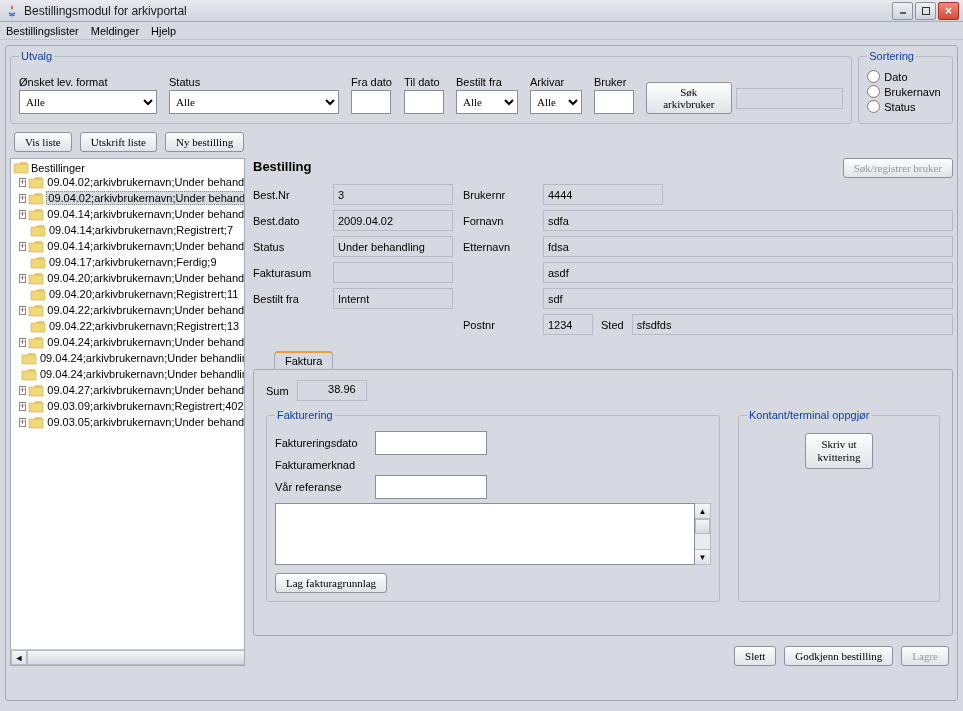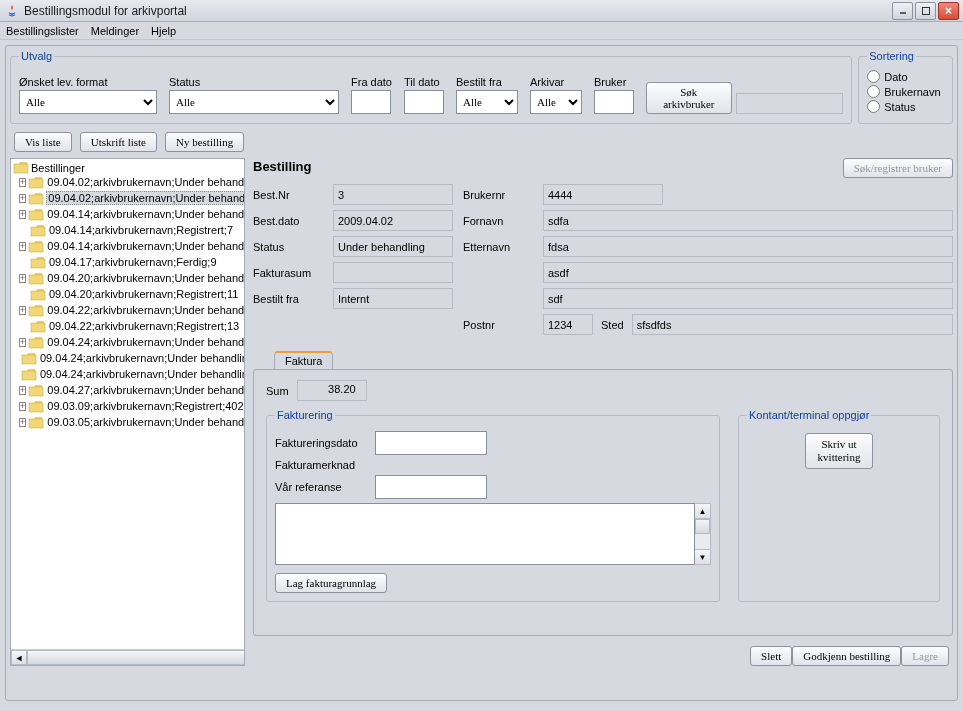--- a/index.html
+++ b/index.html
@@ -76,21 +76,21 @@
 .frow input[type="text"] { width: 112px; }
 textarea { border: 1px solid #888e9a; background: #fff; font: 11px Tahoma; width: 420px; height: 62px; resize: none; }
 .ta-wrap { display: flex; }
 .ta-scroll { width: 16px; border: 1px solid #b5bac4; border-left: none; background: #e9ebef; display: flex; flex-direction: column; }
 .ta-scroll .arrow { height: 15px; border-bottom: 1px solid #b5bac4; background: linear-gradient(#f5f6f8,#dde0e6); display: flex; align-items: center; justify-content: center; font-size: 8px; }
 .ta-scroll .arrow.down { border-bottom: none; border-top: 1px solid #b5bac4; margin-top: auto; }
 .ta-scroll .tthumb { height: 15px; border: 1px solid #b5bac4; background: linear-gradient(#f5f6f8,#d5d8df); margin: 0; }
 .kontant-body { display: flex; justify-content: center; padding-top: 6px; }
 .btn.multiline { text-align: center; line-height: 13px; padding: 4px 12px; }
 
-.bottom-btns { display: flex; justify-content: flex-end; gap: 0; margin-top: 10px; padding-right: 4px; }
+.bottom-btns { display: flex; justify-content: flex-end; gap: 8px; margin-top: 10px; padding-right: 4px; }
 </style>
 </head>
 <body>
 
 <div class="titlebar">
   <span class="java-icon">
     <svg width="16" height="16" viewBox="0 0 16 16">
         <path d="M5 10 Q8 12 11 10 Q8 13 5 10 M5 12 Q8 14 11 12" stroke="#3060c0" fill="none" stroke-width="1"></path>
         <path d="M8 2 Q6 5 8 7 Q10 5 8 2" fill="#e06030"></path>
       </svg>
@@ -146,21 +146,21 @@
         <div class="field">
           <label>Arkivar</label>
           <select class="small"><option>Alle</option></select>
         </div>
         <div class="field">
           <label>Bruker</label>
           <input type="text" class="bruker" style="">
         </div>
         <div class="field">
           <label>&nbsp;</label>
-          <div style="display:flex; align-items:flex-end;">
+          <div style="display:flex; align-items:center;">
             <button class="btn">Søk arkivbruker</button>
             <div class="arkivbruker-display"></div>
           </div>
         </div>
       </div>
     </fieldset>
 
     <fieldset style="width:105px;">
       <legend>Sortering</legend>
       <div class="radio-row">
@@ -413,21 +413,21 @@
       </div>
 
       <div style="height:18px;"></div>
       <div class="tabpane">
         <div class="tabheader">
           <div class="tab active">Faktura</div>
         </div>
         <div class="tabbody">
           <div class="sumrow">
             <span>Sum</span>
-            <div class="suminput">38.20</div>
+            <div class="suminput">38.96</div>
           </div>
           <div class="inner-fs-row">
             <fieldset class="fakturering">
               <legend>Fakturering</legend>
               <div class="frow">
                 <label>Faktureringsdato</label>
                 <input type="text" style="">
               </div>
               <div class="frow">
                   <label>Fakturamerknad</label>

